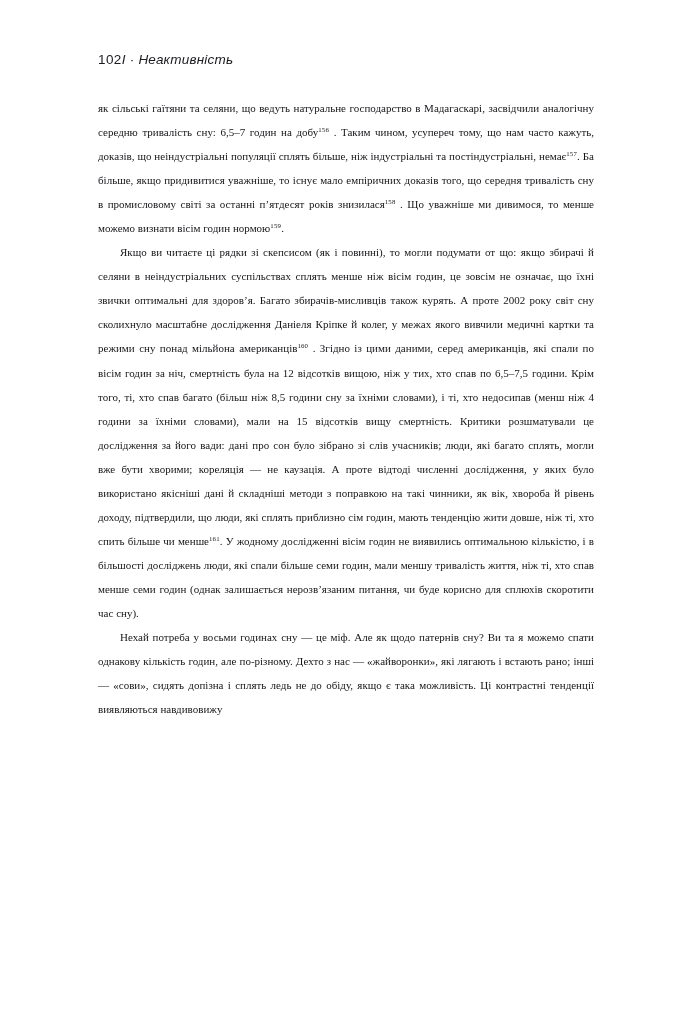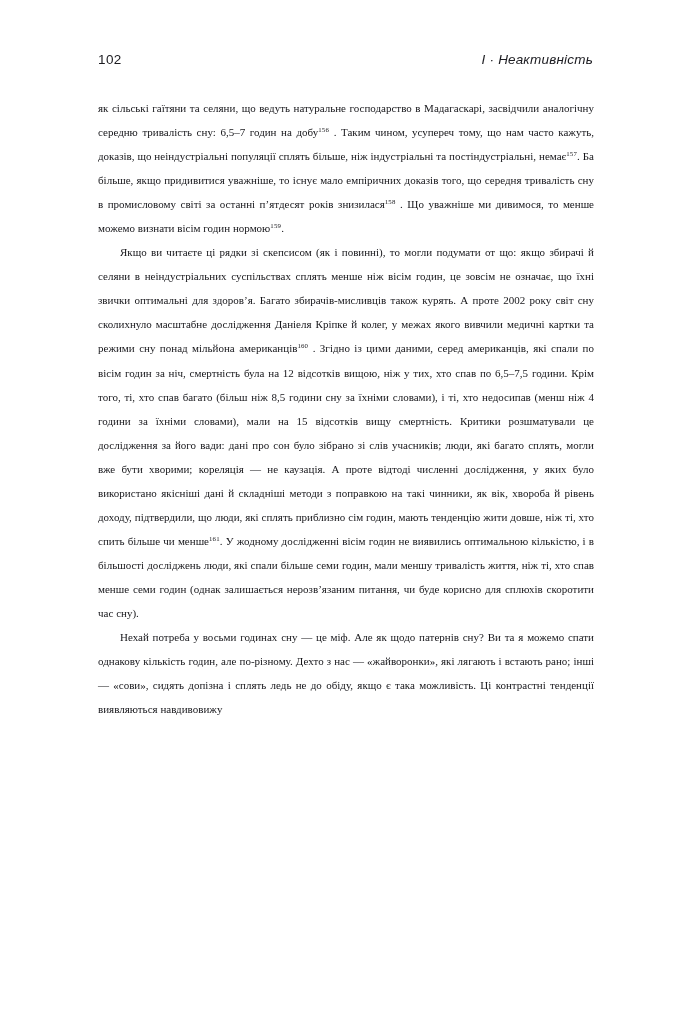--- a/index.html
+++ b/index.html
@@ -17,36 +17,35 @@
     color: #16161a;
   }
   .running-head {
     position: absolute;
     left: 98px;
     right: 98px;
     top: 52px;
     height: 22px;
     display: flex;
     align-items: baseline;
-    justify-content: space-between;
+    justify-content: flex-start;
   }
   .folio {
     font-family: "Liberation Sans", "DejaVu Sans", sans-serif;
     font-size: 13.5px;
     letter-spacing: 0.4px;
     color: #1b1b20;
   }
   .chapter-title {
     font-family: "Liberation Sans", "DejaVu Sans", sans-serif;
     font-style: italic;
     font-size: 13.5px;
     letter-spacing: 0.2px;
     color: #1b1b20;
     white-space: nowrap;
-    margin-left: 48px;
   }
   .chapter-title .sep {
     margin: 0 4px;
   }
   .text-block {
     position: absolute;
     left: 98px;
     top: 96px;
     width: 496px;
   }

